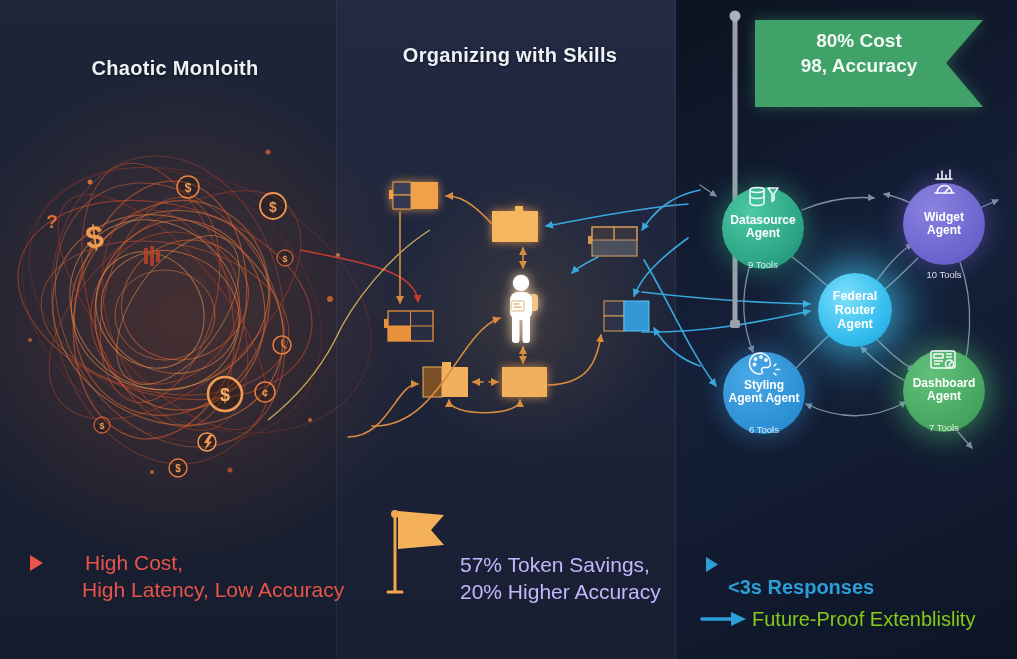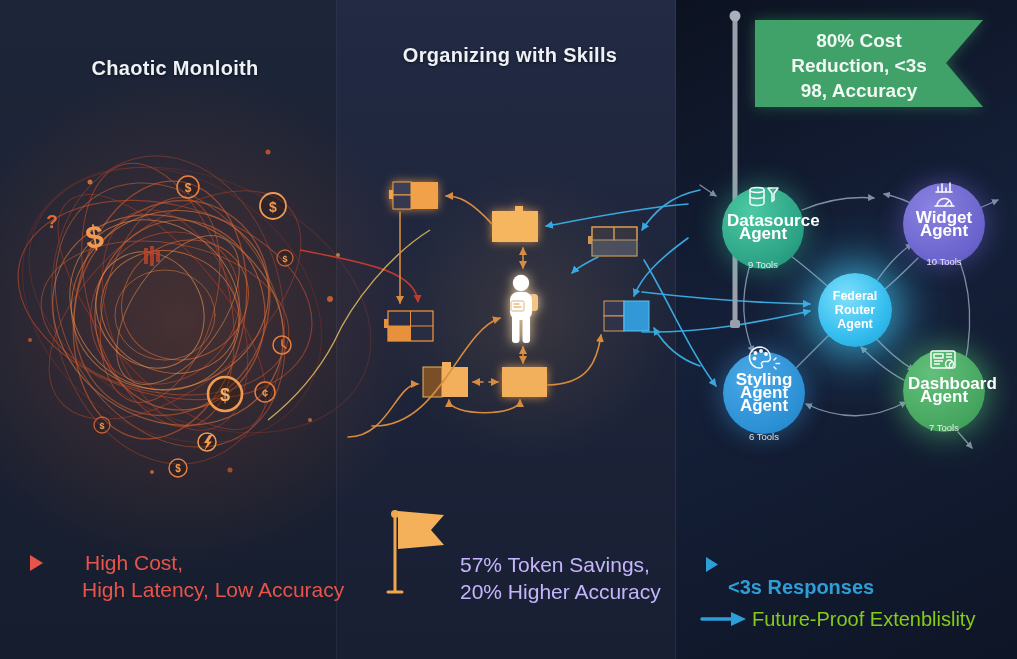--- a/index.html
+++ b/index.html
@@ -21,29 +21,29 @@
     background:radial-gradient(circle,rgba(76,190,115,.12) 0%,transparent 65%);}
   svg#diagram{position:absolute;left:0;top:0;}
   .txt{position:absolute;white-space:nowrap;}
   .h-title{color:#eef1f6;font-size:20px;font-weight:bold;letter-spacing:.3px;
            text-shadow:0 1px 3px rgba(0,0,0,.55);text-align:center;}
   .cap{font-size:21px;font-weight:normal;line-height:27px;margin-left:36px;}
   #banner-text{left:760px;top:28px;width:198px;text-align:center;color:#f2f8f3;
                font-size:19px;font-weight:bold;line-height:25px;}
   .agent{position:absolute;border-radius:50%;display:flex;flex-direction:column;
          align-items:center;justify-content:center;text-align:center;}
-  .agent .aname{color:#fff;font-size:17px;font-weight:bold;line-height:13px;width:72px;}
+  .agent .aname{color:#fff;font-size:12px;font-weight:bold;line-height:13px;width:72px;}
   .agent .atools{color:rgba(255,255,255,.85);font-size:9.5px;margin-top:19px;}
   .aicon{display:block;margin-bottom:2px;line-height:0;}
   #ag-ds{left:722px;top:187px;width:82px;height:82px;
     background:radial-gradient(circle at 35% 30%,#4cc9a4,#2aa183 70%,#1f8a6f);
     box-shadow:0 0 24px 4px rgba(60,200,160,.35);}
   #ag-widget{left:903px;top:183px;width:82px;height:82px;
     background:radial-gradient(circle at 35% 30%,#8a82e0,#6a63cc 70%,#5850b8);
-    box-shadow:0 0 22px 4px rgba(120,110,220,.35);}
+    box-shadow:0 0 22px 4px rgba(120,110,220,.35);gap:13px;}
   #ag-styling{left:723px;top:352px;width:82px;height:82px;
     background:radial-gradient(circle at 35% 30%,#4aa9e6,#2b8fd4 70%,#1f7cc0);
     box-shadow:0 0 22px 4px rgba(60,160,230,.35);}
   #ag-dash{left:903px;top:350px;width:82px;height:82px;
     background:radial-gradient(circle at 35% 30%,#62c07a,#45a55e 70%,#35914e);
     box-shadow:0 0 24px 5px rgba(90,210,130,.40);}
   #ag-router{left:818px;top:273px;width:74px;height:74px;
     background:radial-gradient(circle at 38% 32%,#7fe0fa,#34bdef 60%,#1da0d6);
     box-shadow:0 0 34px 10px rgba(70,205,248,.55);}
   #ag-router .aname{font-size:12.5px;line-height:14px;width:60px;}
@@ -289,21 +289,20 @@
       <line x1="702" y1="619" x2="732" y2="619" stroke="#2d9fd8" stroke-width="3.5" stroke-linecap="round"></line>
       <polygon points="731,612 746,619 731,626" fill="#2d9fd8"></polygon>
     </g>
   </svg>
 
   <div class="txt h-title" style="left:40px;top:57px;width:270px">Chaotic Monloith</div>
   <div class="txt h-title" style="left:370px;top:44px;width:280px">Organizing with Skills</div>
 
   <div class="txt" id="banner-text">
     <div>80% Cost</div>
-    <div>Reduction, &lt;3s</div>
     <div>98, Accuracy</div>
   </div>
 
   <div class="txt cap" style="left:49px;top:549px;color:#e8544a">
     <div>High Cost,</div>
     <div style="margin-left:-3px">High Latency, Low Accuracy</div>
   </div>
 
   <div class="txt cap" style="left:424px;top:551px;color:#c4b5fd">
     <div>57% Token Savings,</div>

